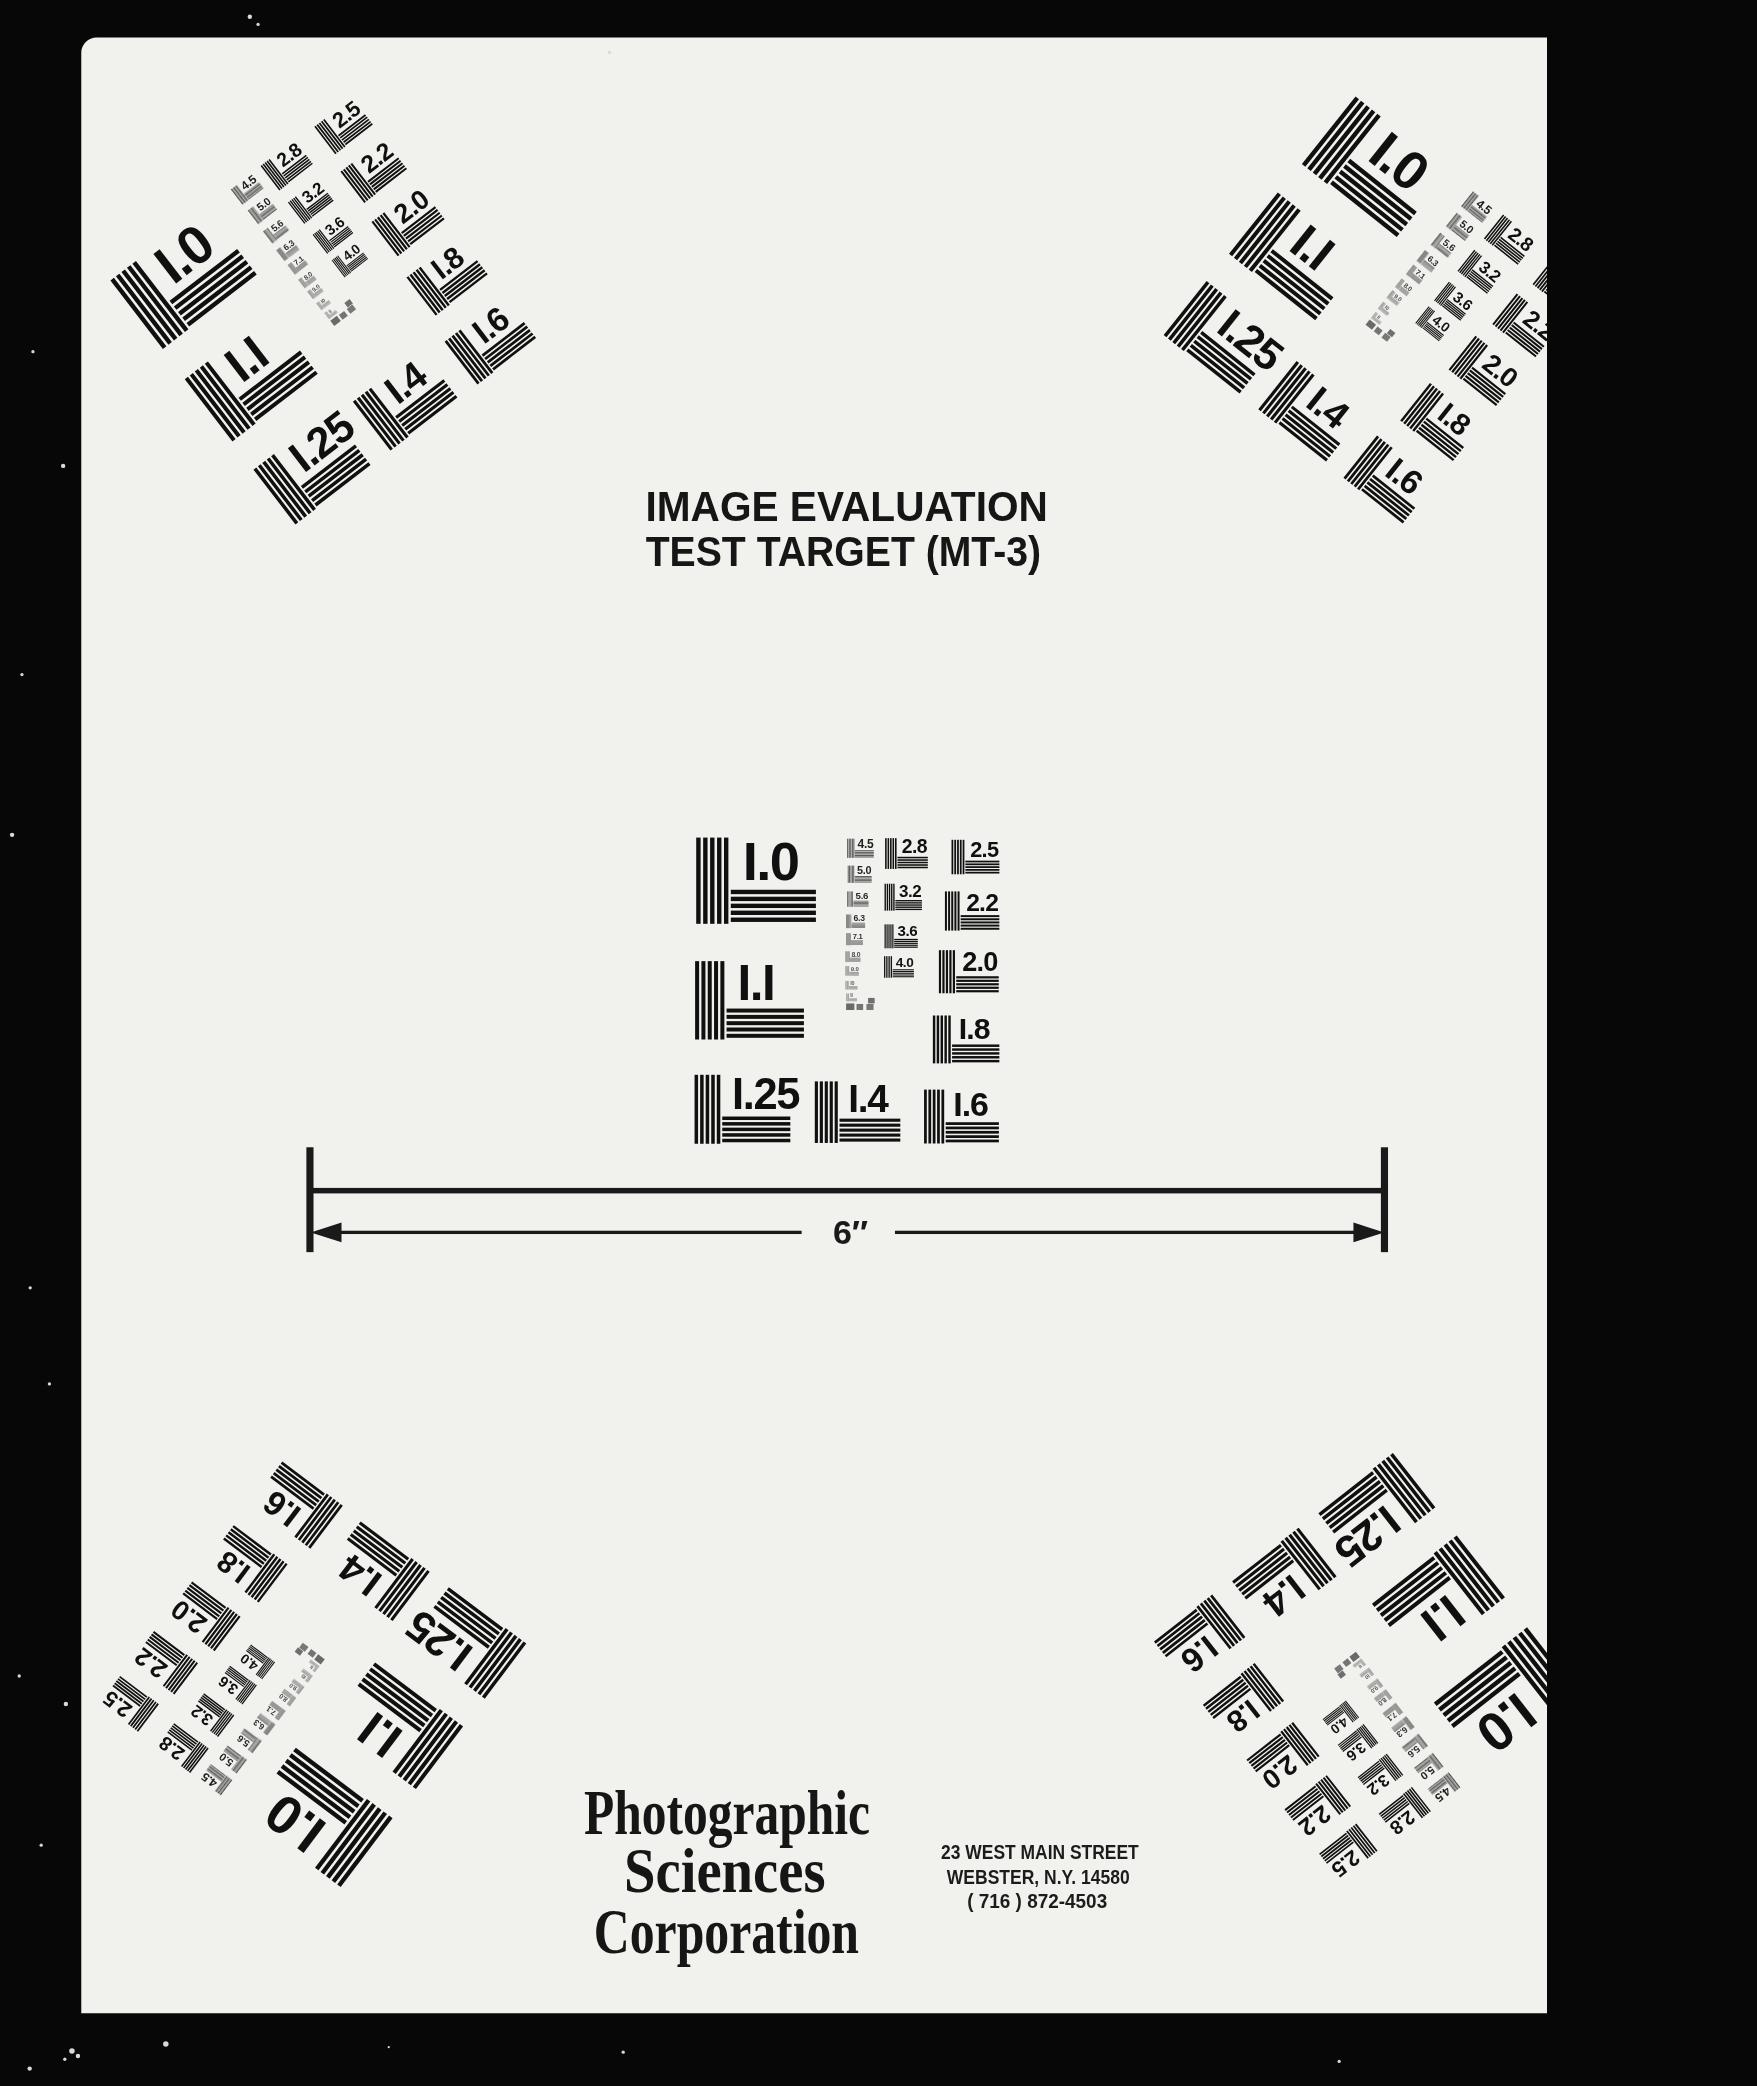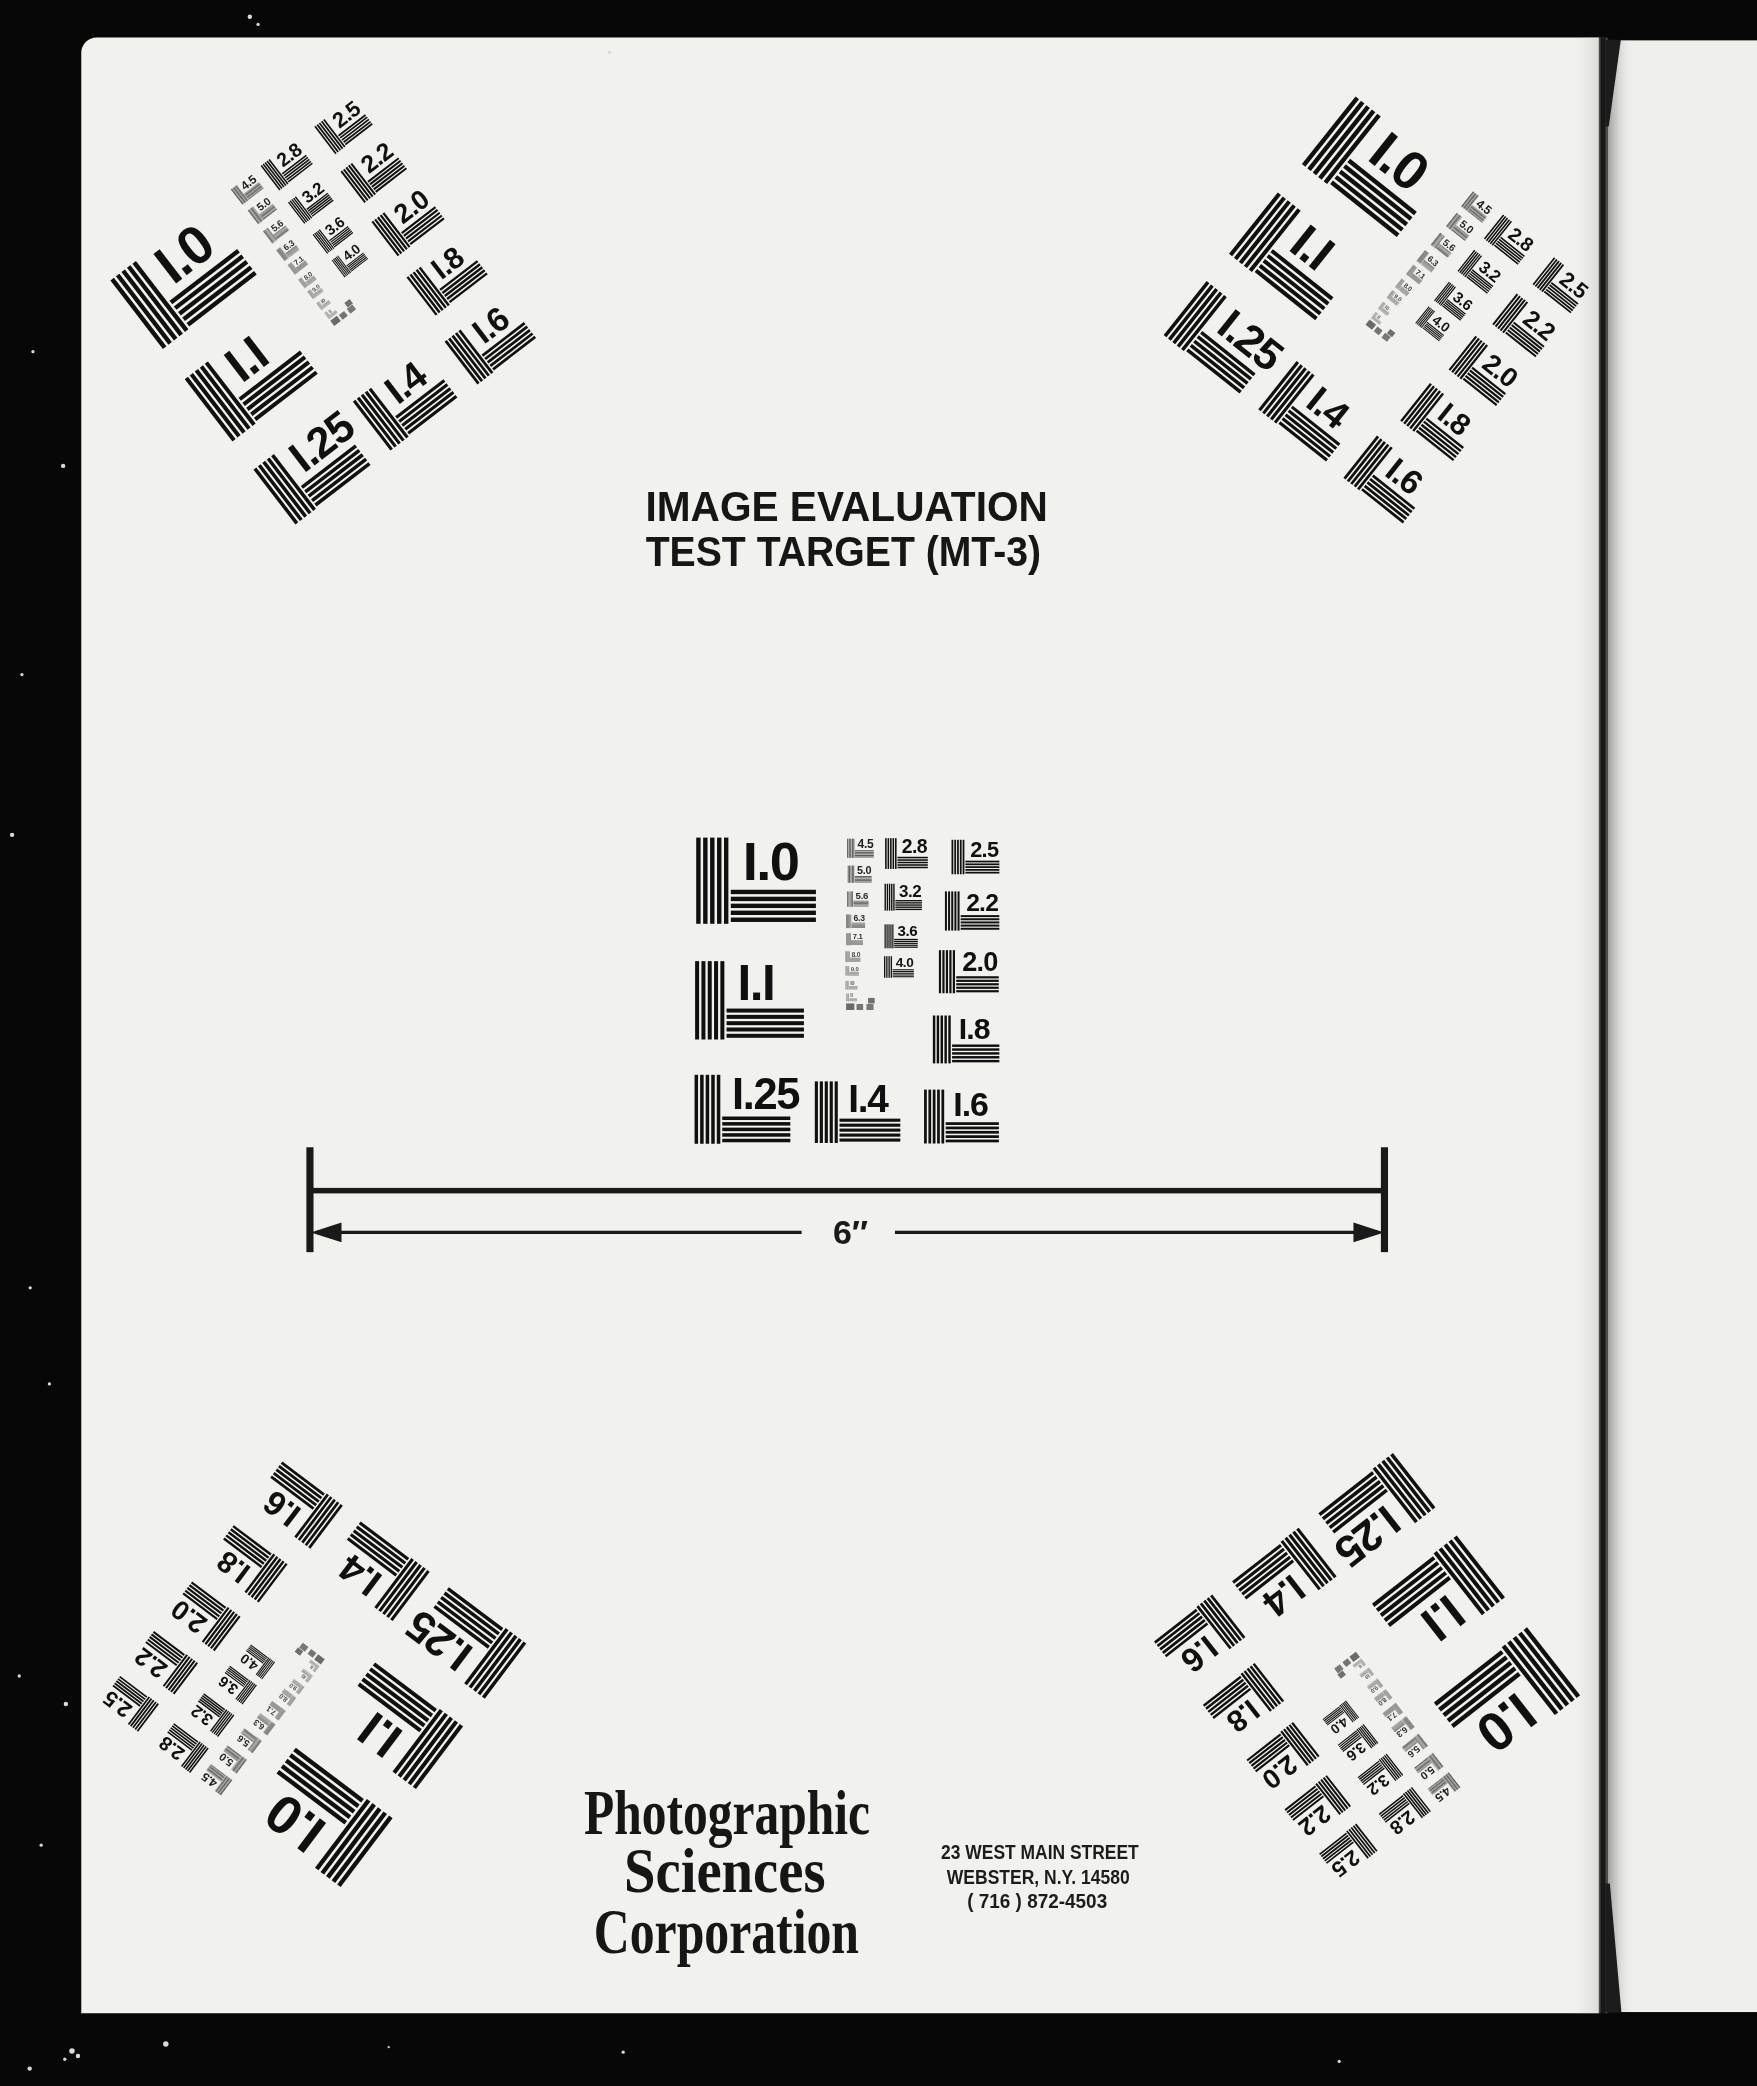--- a/index.html
+++ b/index.html
@@ -1,14 +1,14 @@
 <!DOCTYPE html>
 <html style="font-size:8.8px"><head><meta charset="utf-8"><style>
 html,body{margin:0;padding:0;background:#070707;}
-#wrap{position:relative;width:1757px;height:2087px;overflow:hidden;}
+#wrap{position:relative;width:1547px;height:2087px;overflow:hidden;}
 svg{display:block;filter:blur(0.4px);}
 </style></head>
 <body>
 <div id="wrap">
 <svg width="1757" height="2087" viewBox="0 0 3200 3800">
 <defs>
 <filter id="fb" x="-20%" y="-20%" width="140%" height="140%">
   <feGaussianBlur stdDeviation="4"></feGaussianBlur>
 </filter>
 <g id="pat" font-family="Liberation Sans, sans-serif" font-weight="bold">

